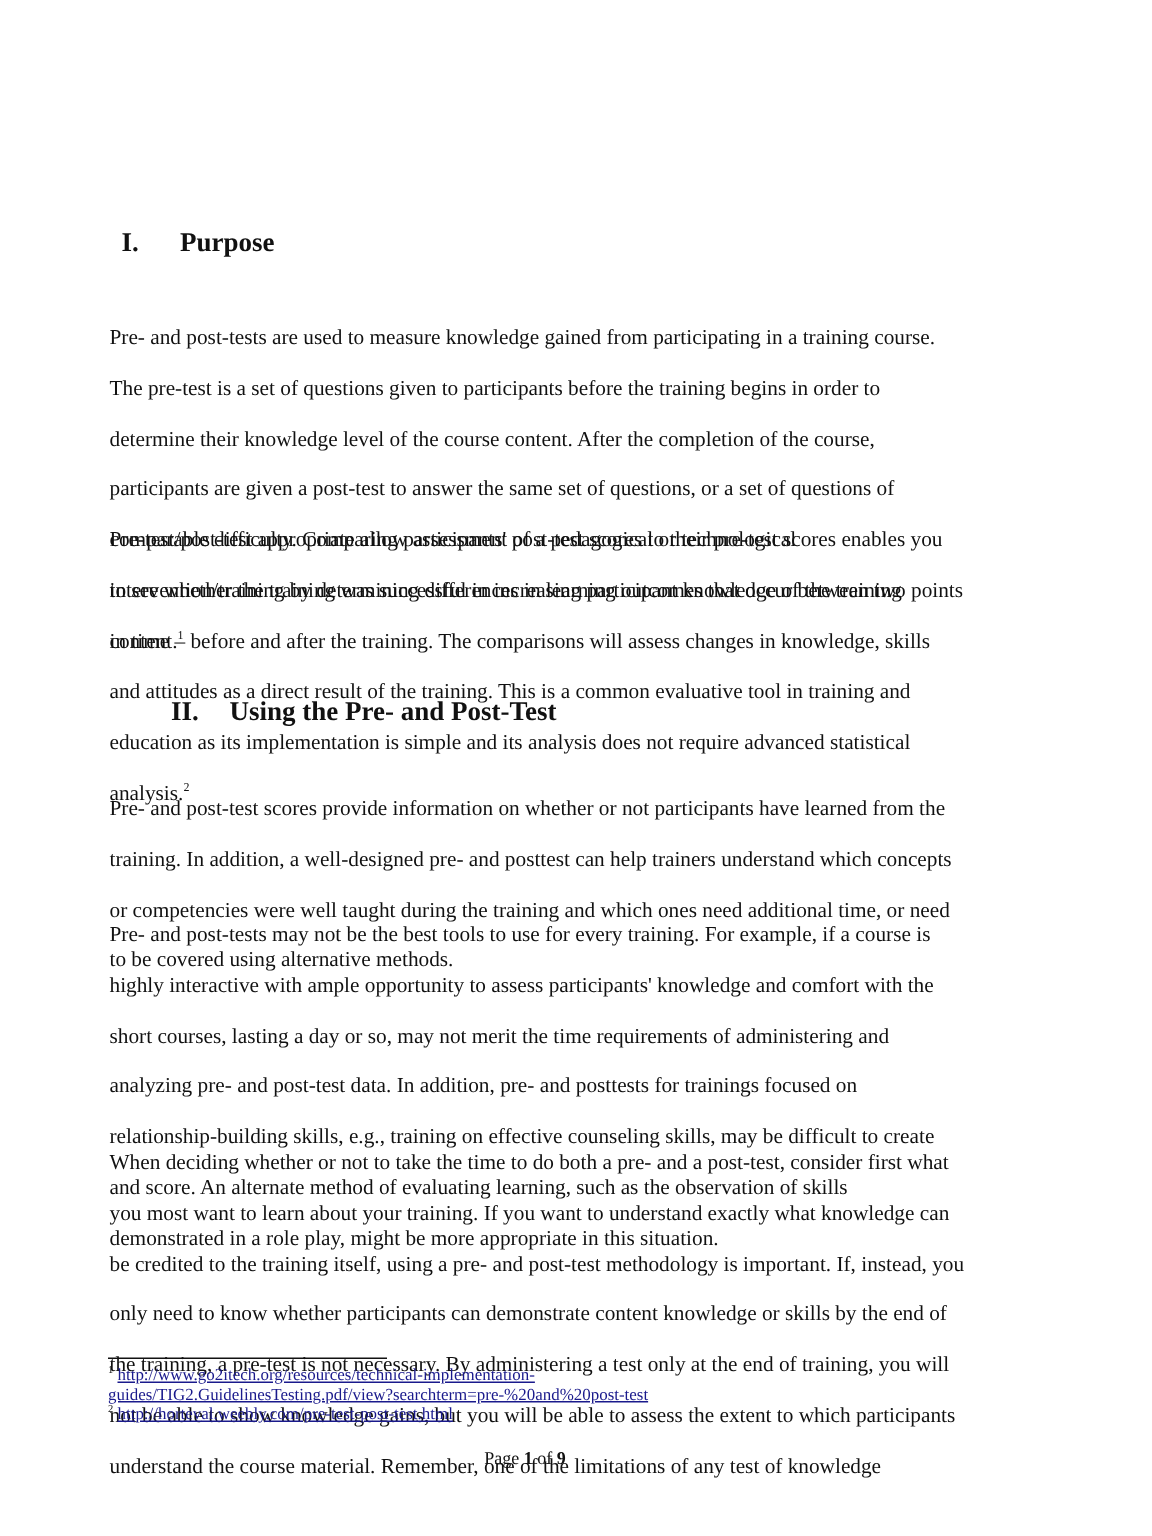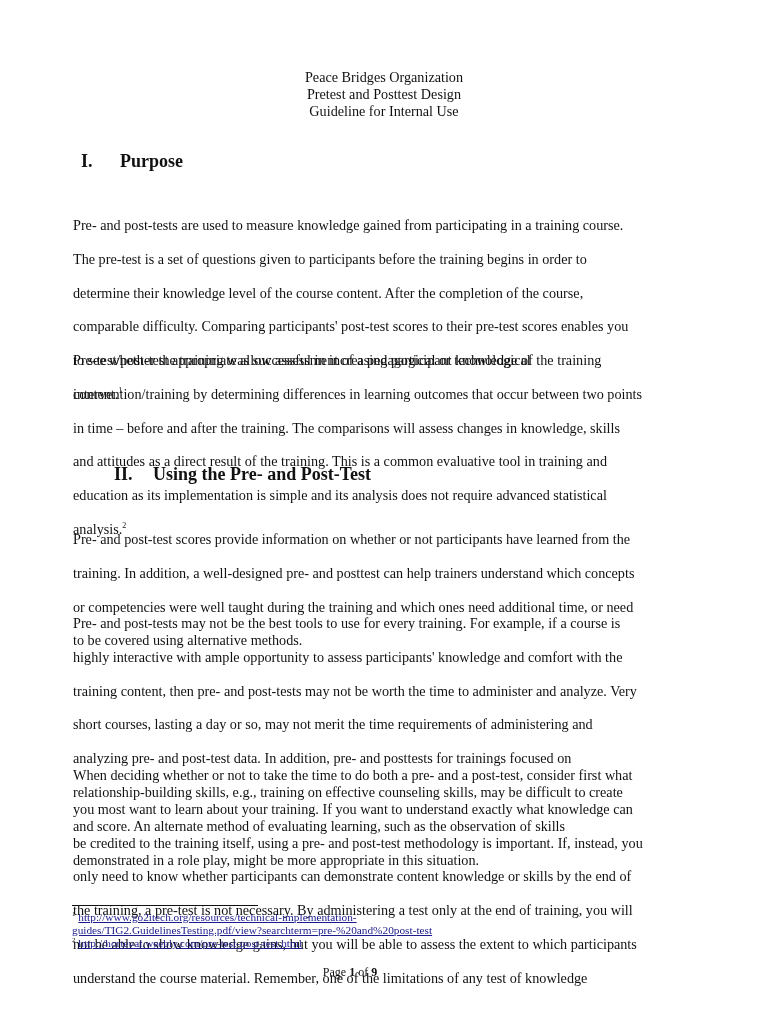--- a/index.html
+++ b/index.html
@@ -20,34 +20,30 @@
   .fn a { color:#1a1a8c; text-decoration:underline; }
   .footer { position:absolute; left:0; top:965px; width:700px; text-align:center;
             font-size:12px; }
   .footer b { font-weight:bold; }
 </style>
 </head>
 <body>
 
 <div class="page">
 
-  <div class="title-block">
-    <div>Peace Bridges Organization</div>
-    <div>Pretest and Posttest Design</div>
-    <div>Guideline for Internal Use</div>
-  </div>
 
   <div class="heading" style="top:151px;">
     <span class="num">I.</span><span>Purpose</span>
   </div>
 
   <div class="para" style="top:199px;">
     <div>Pre- and post-tests are used to measure knowledge gained from participating in a training course.</div>
     <div>The pre-test is a set of questions given to participants before the training begins in order to</div>
     <div>determine their knowledge level of the course content. After the completion of the course,</div>
+    <div>participants are given a post-test to answer the same set of questions, or a set of questions of</div>
     <div>comparable difficulty. Comparing participants' post-test scores to their pre-test scores enables you</div>
     <div>to see whether the training was successful in increasing participant knowledge of the training</div>
     <div><span>content.</span><sup>1</sup></div>
   </div>
 
   <div class="para" style="top:334px;">
     <div>Pre-test/post-test appropriate allow assessment of a pedagogical or technological</div>
     <div>intervention/training by determining differences in learning outcomes that occur between two points</div>
     <div>in time – before and after the training. The comparisons will assess changes in knowledge, skills</div>
     <div>and attitudes as a direct result of the training. This is a common evaluative tool in training and</div>
@@ -62,21 +58,20 @@
   <div class="para" style="top:513px;">
     <div>Pre- and post-test scores provide information on whether or not participants have learned from the</div>
     <div>training. In addition, a well-designed pre- and posttest can help trainers understand which concepts</div>
     <div>or competencies were well taught during the training and which ones need additional time, or need</div>
     <div>to be covered using alternative methods.</div>
   </div>
 
   <div class="para" style="top:597px;">
     <div>Pre- and post-tests may not be the best tools to use for every training. For example, if a course is</div>
     <div>highly interactive with ample opportunity to assess participants' knowledge and comfort with the</div>
-    <div>training content, then pre- and post-tests may not be worth the time to administer and analyze. Very</div>
     <div>short courses, lasting a day or so, may not merit the time requirements of administering and</div>
     <div>analyzing pre- and post-test data. In addition, pre- and posttests for trainings focused on</div>
     <div>relationship-building skills, e.g., training on effective counseling skills, may be difficult to create</div>
     <div>and score. An alternate method of evaluating learning, such as the observation of skills</div>
     <div>demonstrated in a role play, might be more appropriate in this situation.</div>
   </div>
 
   <div class="para" style="top:749px;">
     <div>When deciding whether or not to take the time to do both a pre- and a post-test, consider first what</div>
     <div>you most want to learn about your training. If you want to understand exactly what knowledge can</div>

